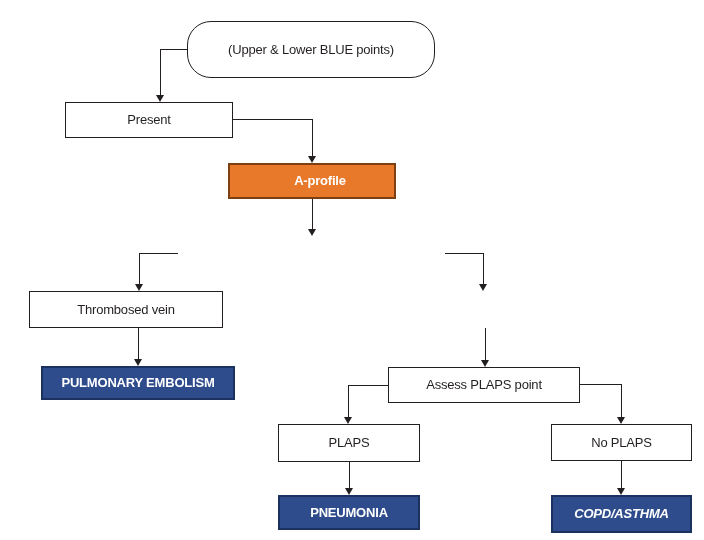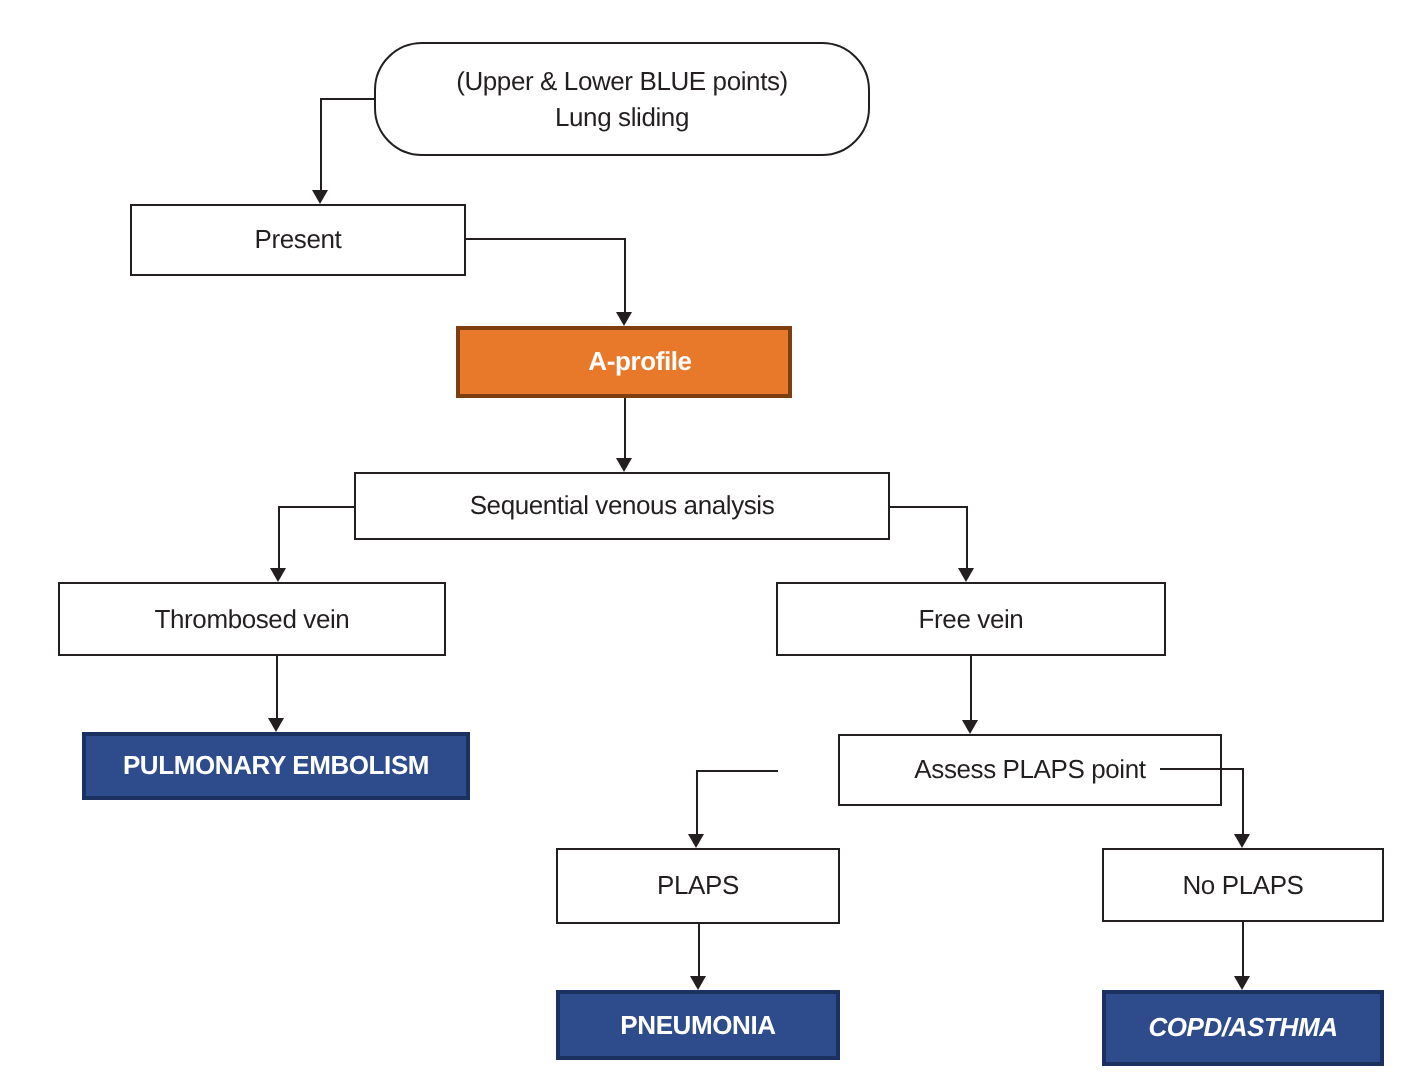--- a/index.html
+++ b/index.html
@@ -37,49 +37,42 @@
   }
 </style>
 </head>
 <body>
 
 <div class="canvas">
 
   <div class="node" style="left:187px;top:21px;width:248px;height:57px;border-radius:24px;">
     <div>
       <div>(Upper &amp; Lower BLUE points)</div>
-      <div>Lung sliding</div>
     </div>
   </div>
 
   <div class="node" style="left:65px;top:102px;width:168px;height:36px;">
     <span>Present</span>
   </div>
 
   <div class="node orange" style="left:228px;top:163px;width:168px;height:36px;">
     <span>A-profile</span>
   </div>
 
-  <div class="node" style="left:177px;top:236px;width:268px;height:34px;">
-    <span>Sequential venous analysis</span>
-  </div>
 
   <div class="node" style="left:29px;top:291px;width:194px;height:37px;">
     <span>Thrombosed vein</span>
   </div>
 
-  <div class="node" style="left:388px;top:291px;width:195px;height:37px;">
-    <span>Free vein</span>
-  </div>
 
   <div class="node blue" style="left:41px;top:366px;width:194px;height:34px;">
     <span>PULMONARY EMBOLISM</span>
   </div>
 
-  <div class="node" style="left:388px;top:367px;width:192px;height:36px;margin-left:31px;">
+  <div class="node" style="left:388px;top:367px;width:192px;height:36px;">
     <span>Assess PLAPS point</span>
   </div>
 
   <div class="node" style="left:551px;top:424px;width:141px;height:37px;">
     <span>No PLAPS</span>
   </div>
 
   <div class="node" style="left:278px;top:424px;width:142px;height:38px;">
     <span>PLAPS</span>
   </div>

